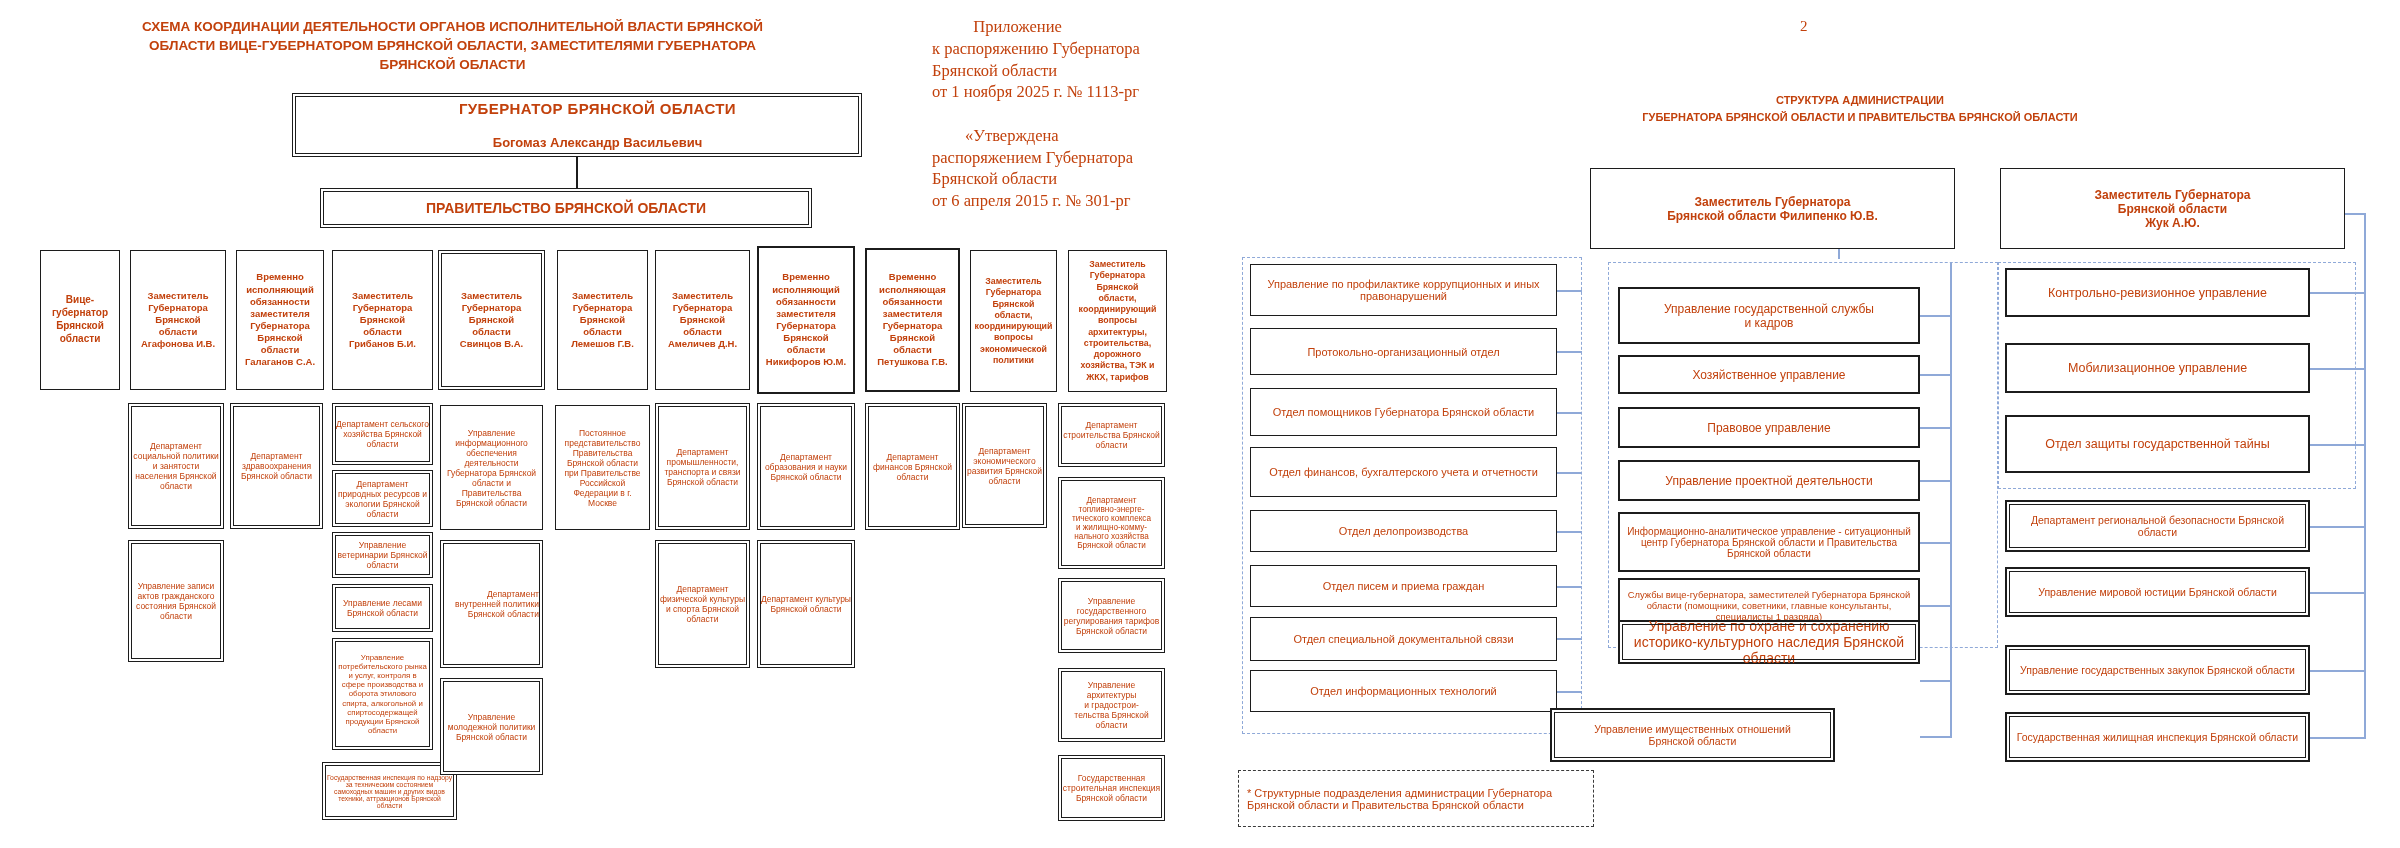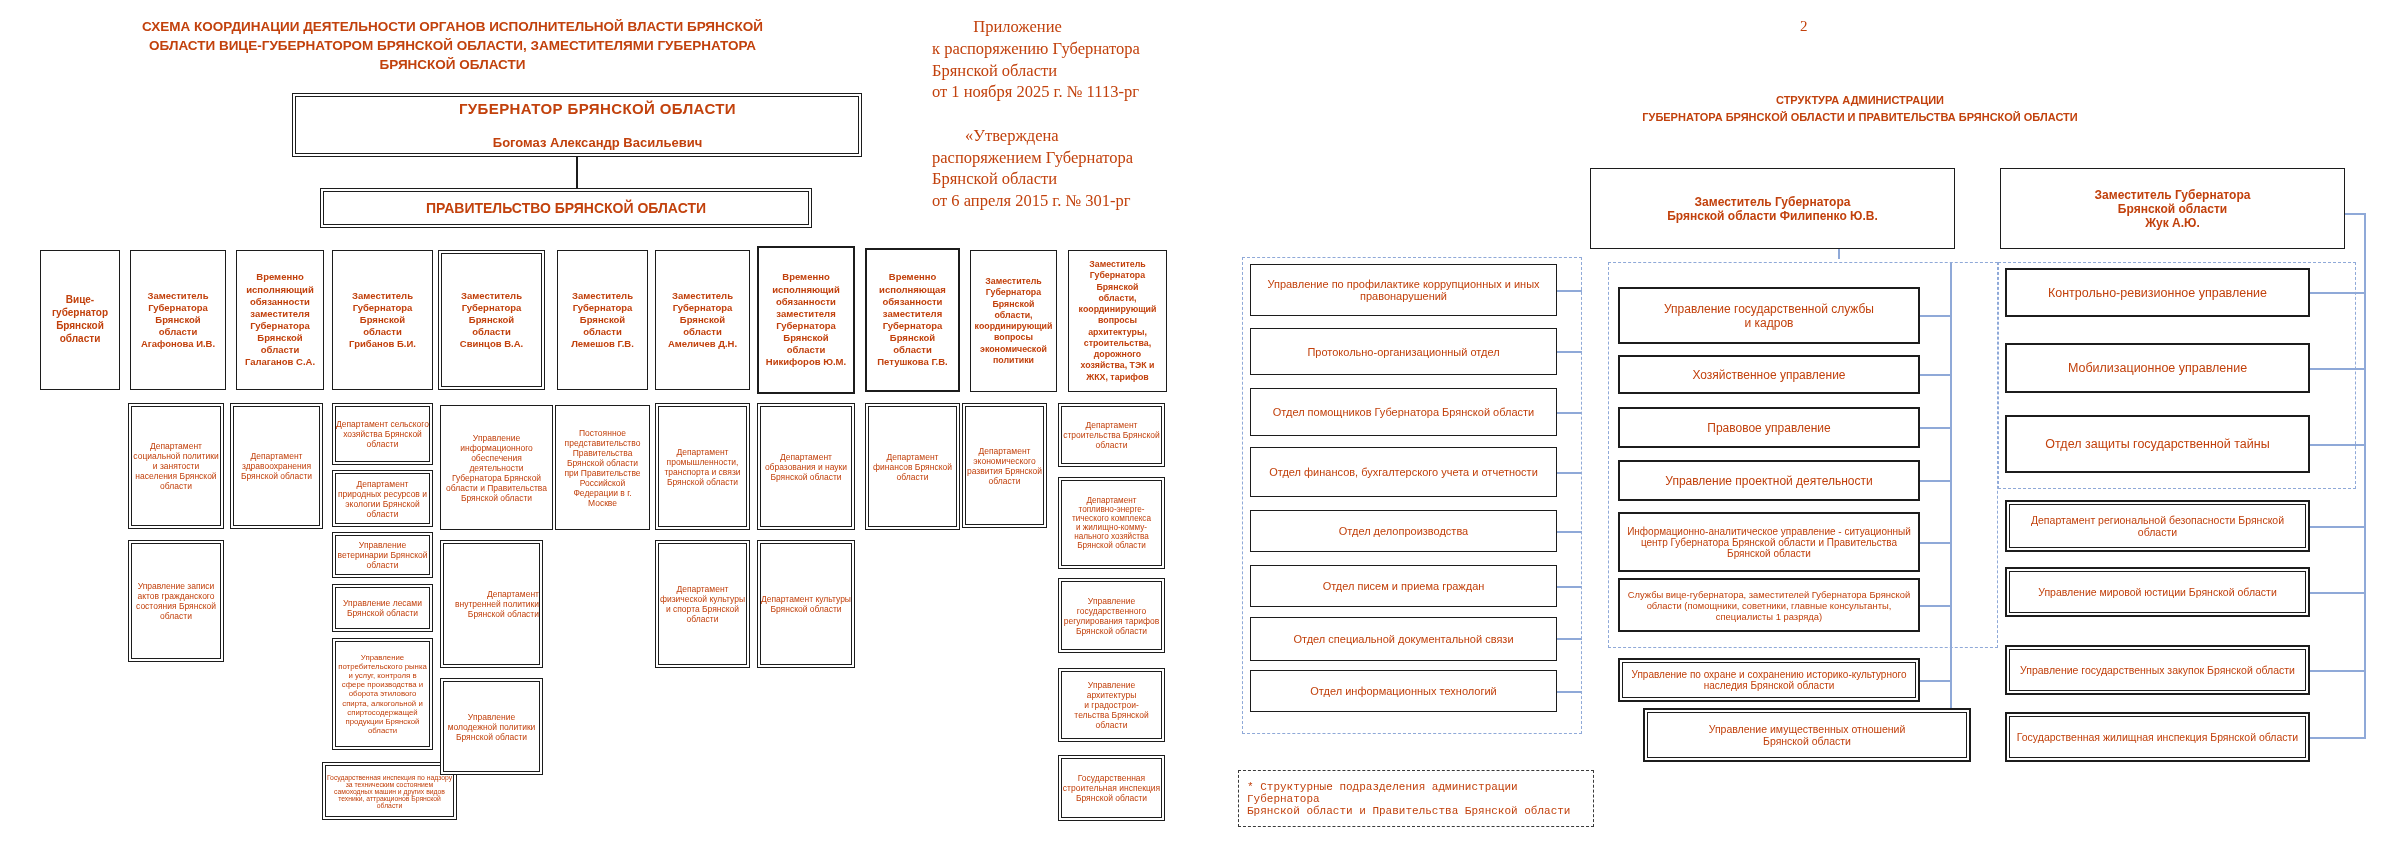--- a/index.html
+++ b/index.html
@@ -9,21 +9,21 @@
        text-align:center;border:1.4px solid #1c1c1c;background:#fff;box-sizing:border-box;padding:3px;}
   .box span{display:block;width:100%;white-space:pre-line;}
   .dbl::after{content:"";position:absolute;inset:2px;border:1px solid #1c1c1c;pointer-events:none;}
   .b2{border-width:2px;}
   .bold{font-weight:bold;}
   .ttl{position:absolute;text-align:center;font-weight:bold;white-space:pre-line;}
   .annot{position:absolute;font-family:"Liberation Serif",serif;white-space:pre-wrap;line-height:1.32;}
   .line{position:absolute;background:#1c1c1c;}
   .bl{position:absolute;background:#8fa9d8;}
   .bdash{position:absolute;border:1.6px dashed #8fa9d8;box-sizing:border-box;background:transparent;}
-  .kdash{position:absolute;border:1.6px dashed #3a3a3a;box-sizing:border-box;font-family:Liberation Mono, monospace;}
+  .kdash{position:absolute;border:1.6px dashed #3a3a3a;box-sizing:border-box;}
   .sm{line-height:1.28;}
 </style>
 </head>
 <body>
 
 <div class="canvas">
 
   <div class="ttl" style="left:95px;top:18px;width:715px;font-size:13.5px;line-height:1.4;">СХЕМА КООРДИНАЦИИ ДЕЯТЕЛЬНОСТИ ОРГАНОВ ИСПОЛНИТЕЛЬНОЙ ВЛАСТИ БРЯНСКОЙ
 ОБЛАСТИ  ВИЦЕ-ГУБЕРНАТОРОМ БРЯНСКОЙ ОБЛАСТИ, ЗАМЕСТИТЕЛЯМИ ГУБЕРНАТОРА
 БРЯНСКОЙ ОБЛАСТИ</div>
@@ -166,21 +166,21 @@
     </div>
   <div class="box dbl" style="left:332px;top:584px;width:101px;height:48px;font-size:8.5px;">
       <span>Управление лесами Брянской области</span>
     </div>
   <div class="box dbl" style="left:332px;top:638px;width:101px;height:112px;font-size:7.8px;line-height:1.18;">
       <span>Управление потребительского рынка и услуг, контроля в сфере производства и оборота этилового спирта, алкогольной и спиртосодержащей продукции Брянской области</span>
     </div>
   <div class="box dbl" style="left:322px;top:762px;width:135px;height:58px;font-size:6.8px;">
       <span>Государственная инспекция по надзору за техническим состоянием самоходных машин и других видов техники, аттракционов Брянской области</span>
     </div>
-  <div class="box" style="left:440px;top:405px;width:113px;height:125px;font-size:8.5px;">
+  <div class="box" style="left:440px;top:405px;width:103px;height:125px;font-size:8.5px;">
       <span>Управление информационного обеспечения деятельности Губернатора Брянской области и Правительства Брянской области</span>
     </div>
   <div class="box dbl" style="left:440px;top:540px;width:103px;height:128px;font-size:8.5px;text-align:right;">
       <span>Департамент внутренней политики Брянской области</span>
     </div>
   <div class="box dbl" style="left:440px;top:678px;width:103px;height:97px;font-size:8.5px;">
       <span>Управление молодежной политики Брянской области</span>
     </div>
   <div class="box" style="left:555px;top:405px;width:95px;height:125px;font-size:8.5px;">
       <span>Постоянное представительство Правительства Брянской области при Правительстве Российской Федерации в г. Москве</span>
@@ -312,24 +312,24 @@
     </div>
   <div class="box b2" style="left:1618px;top:460px;width:302px;height:41px;font-size:12px;">
       <span>Управление проектной деятельности</span>
     </div>
   <div class="box b2" style="left:1618px;top:512px;width:302px;height:60px;font-size:10px;">
       <span>Информационно-аналитическое управление - ситуационный центр Губернатора Брянской области и Правительства Брянской области</span>
     </div>
   <div class="box b2" style="left:1618px;top:578px;width:302px;height:54px;font-size:9.4px;">
       <span>Службы вице-губернатора, заместителей Губернатора Брянской области  (помощники, советники, главные консультанты, специалисты 1 разряда)</span>
     </div>
-  <div class="box dbl b2" style="left:1618px;top:658px;width:302px;height:44px;font-size:10px;">
+  <div class="box dbl b2" style="left:1618px;top:620px;width:302px;height:44px;font-size:14px;">
       <span>Управление по охране и сохранению историко-культурного наследия Брянской области</span>
     </div>
-  <div class="box dbl b2" style="left:1643px;top:708px;width:328px;height:54px;font-size:10.5px;justify-content:center;">
+  <div class="box dbl b2" style="left:1550px;top:708px;width:285px;height:54px;font-size:10.5px;justify-content:center;">
       <span>Управление имущественных отношений
 Брянской области</span>
     </div>
 
   <div class="box b2" style="left:2005px;top:268px;width:305px;height:49px;font-size:12.5px;">
       <span>Контрольно-ревизионное управление</span>
     </div>
   <div class="box b2" style="left:2005px;top:343px;width:305px;height:50px;font-size:12.5px;">
       <span>Мобилизационное управление</span>
     </div>

